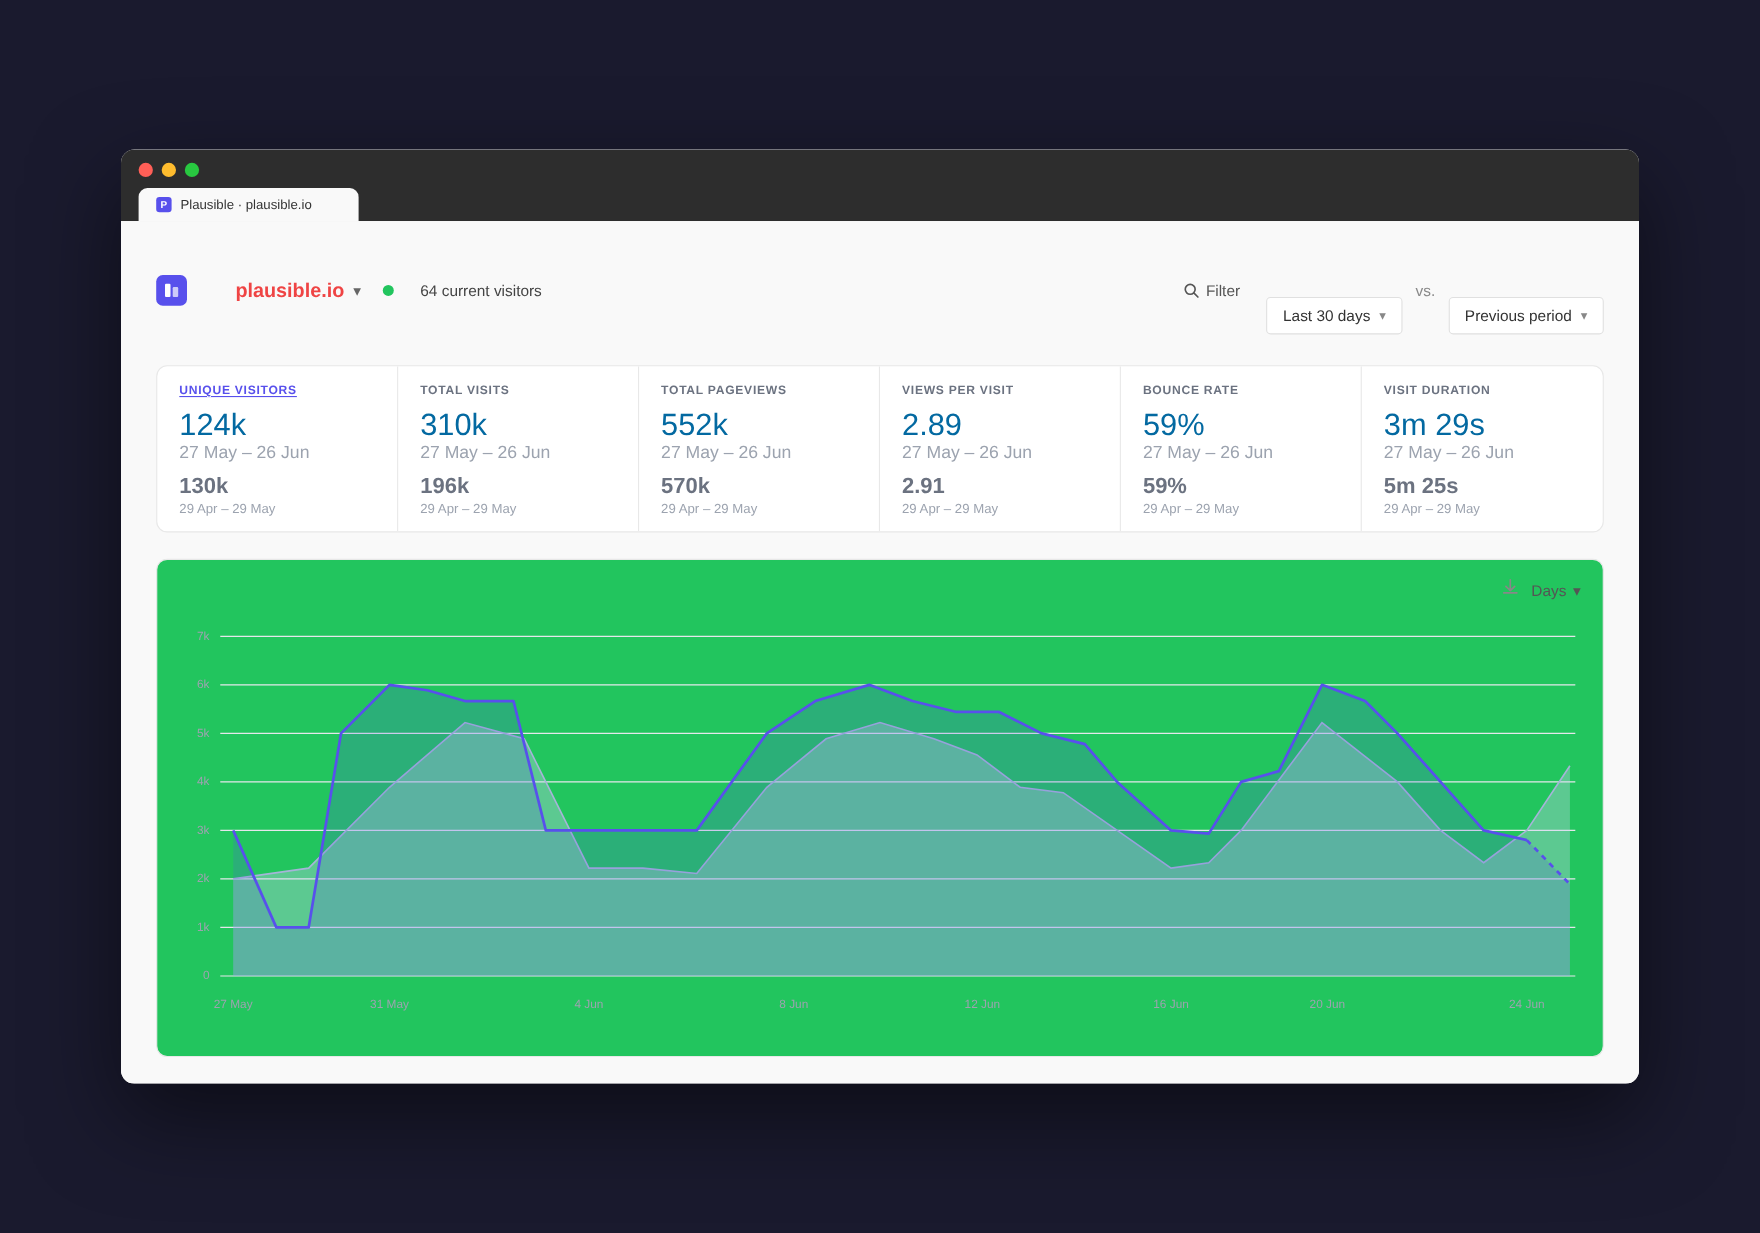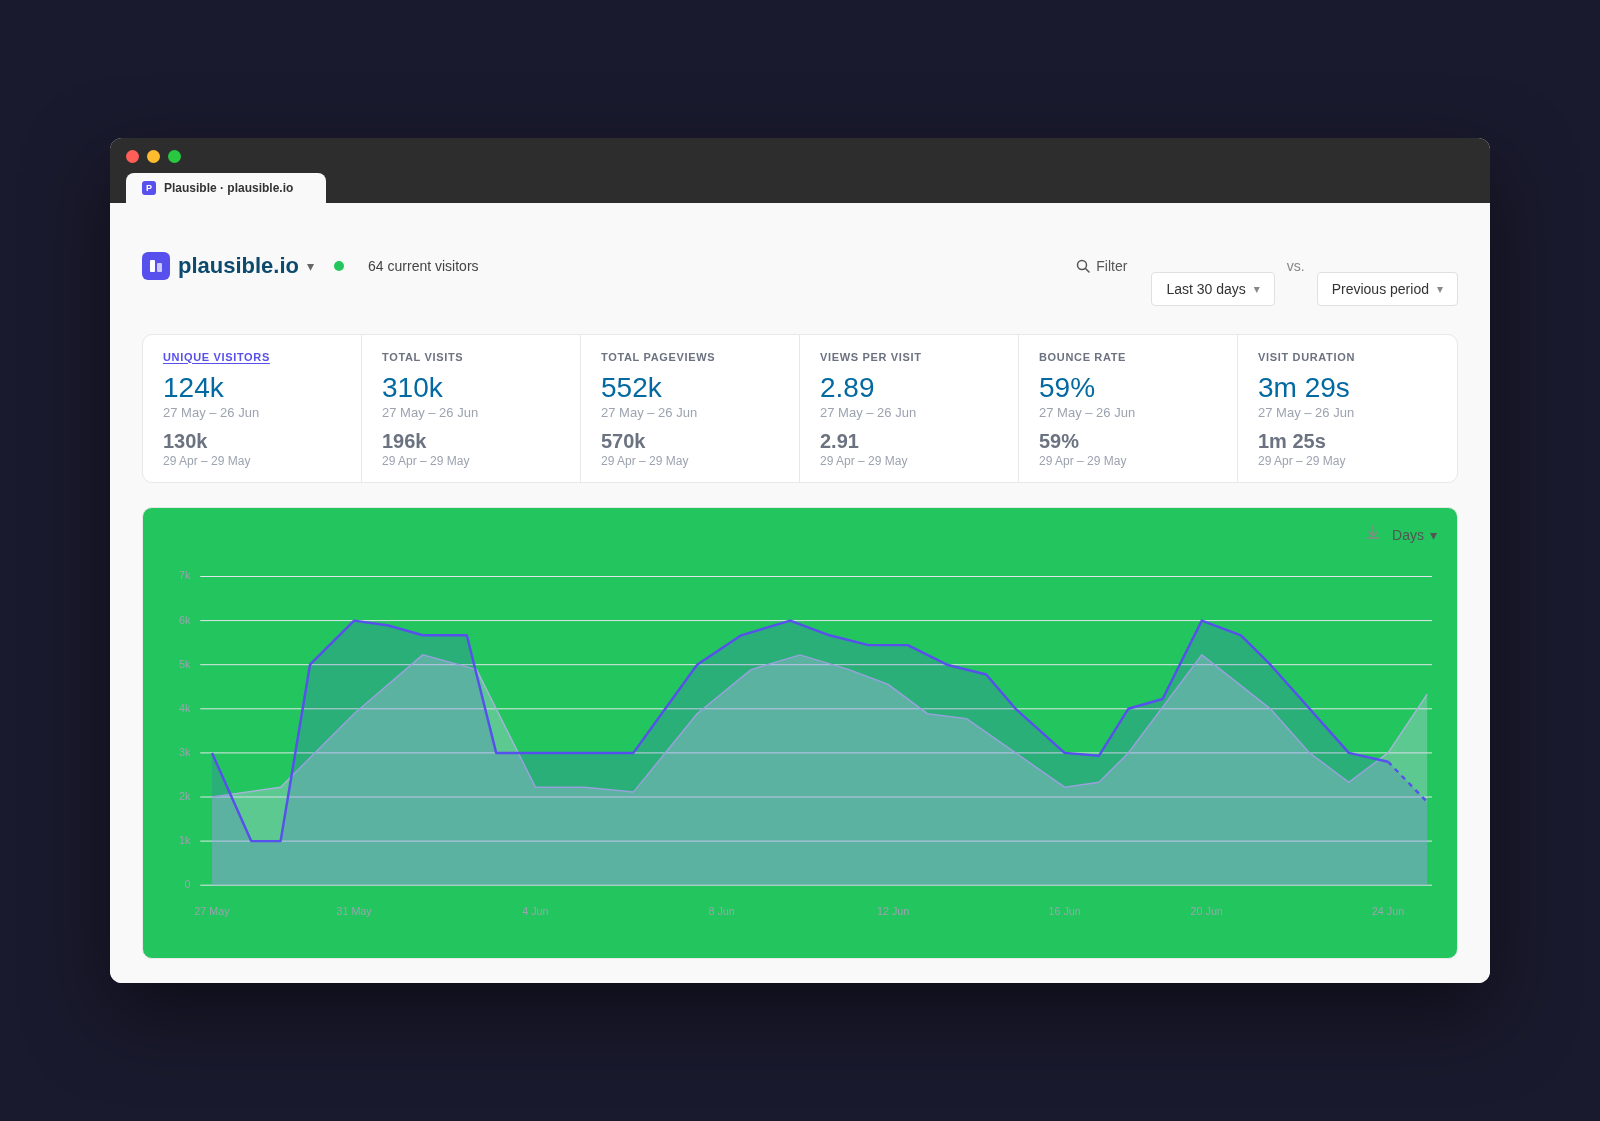--- a/index.html
+++ b/index.html
@@ -70,21 +70,20 @@
 
     .tab-favicon-letter {
       color: white;
       font-size: 9px;
       font-weight: bold;
     }
 
     .tab-title {
       font-size: 12px;
       color: #333;
-      font-weight: bold;
     }
 
     
     .app-content {
       background: #f9f9f9;
       padding: 24px 32px;
     }
 
     
     .header {
@@ -116,23 +115,24 @@
       align-items: center;
       justify-content: center;
     }
 
     .logo-icon svg {
       width: 16px;
       height: 16px;
     }
 
     .logo-text {
-      font-size: 22px;
+      font-size: 18px;
       font-weight: 700;
-      color: #0c4a6e;
+      color: #ef4444;
+      margin-left: 36px;
     }
 
     .logo-chevron {
       color: #666;
       font-size: 14px;
     }
 
     .visitors-badge {
       display: flex;
       align-items: center;
@@ -233,21 +233,21 @@
 
     .stat-current-value {
       font-size: 28px;
       font-weight: 400;
       color: #0369a1;
       line-height: 1.1;
       margin-bottom: 2px;
     }
 
     .stat-current-period {
-      font-size: 13px;
+      font-size: 16px;
       color: #9ca3af;
       margin-bottom: 10px;
     }
 
     .stat-prev-value {
       font-size: 20px;
       font-weight: 700;
       color: #6b7280;
       line-height: 1.1;
       margin-bottom: 2px;
@@ -414,21 +414,21 @@
       <div class="stat-label">BOUNCE RATE</div>
       <div class="stat-current-value">59%</div>
       <div class="stat-current-period">27 May – 26 Jun</div>
       <div class="stat-prev-value">59%</div>
       <div class="stat-prev-period">29 Apr – 29 May</div>
     </div>
         <div class="stat-card">
       <div class="stat-label">VISIT DURATION</div>
       <div class="stat-current-value">3m 29s</div>
       <div class="stat-current-period">27 May – 26 Jun</div>
-      <div class="stat-prev-value">1m 25s</div>
+      <div class="stat-prev-value">5m 25s</div>
       <div class="stat-prev-period">29 Apr – 29 May</div>
     </div>
       </div>
 
     <div class="chart-container">
       <div class="chart-toolbar">
         <button class="download-icon-btn">
           <svg width="18" height="18" viewBox="0 0 18 18" fill="none">
             <path d="M9 2v10M5 8l4 4 4-4M3 14h12" stroke="#888" stroke-width="1.5" stroke-linecap="round" stroke-linejoin="round"></path>
           </svg>

